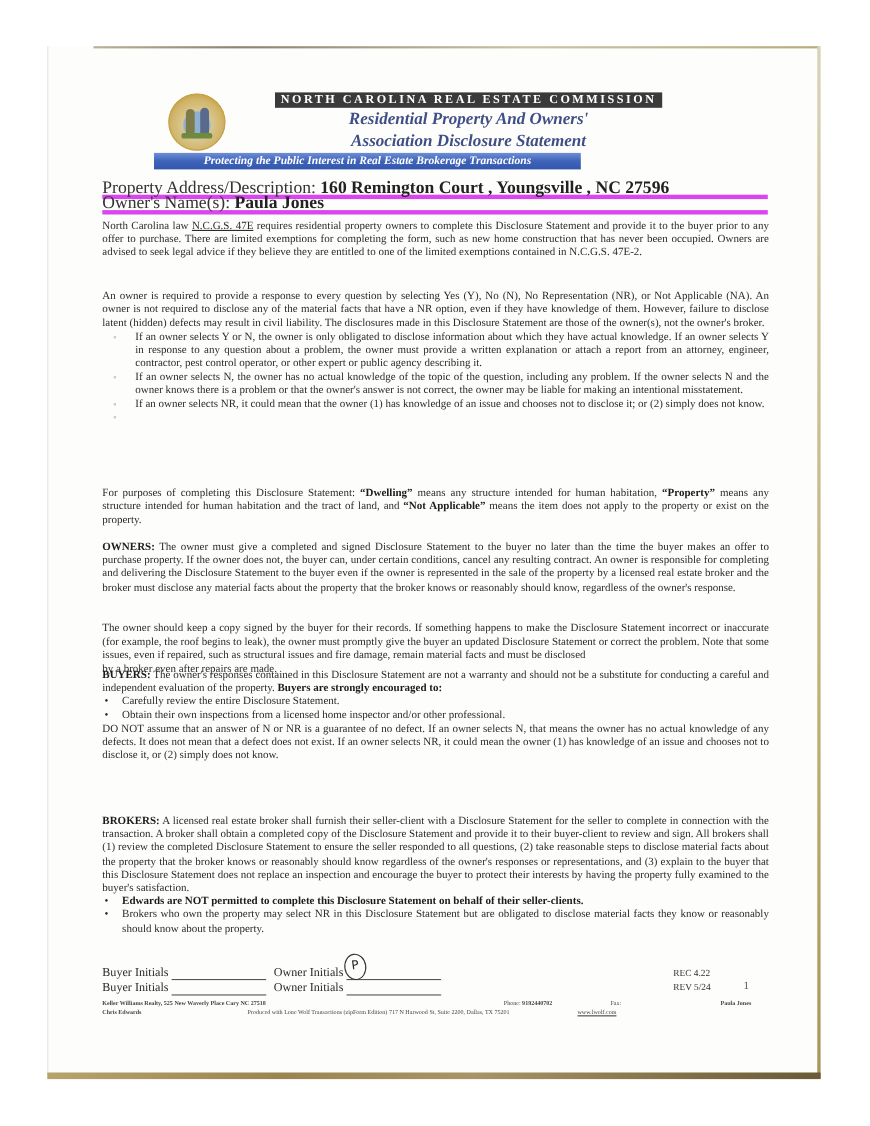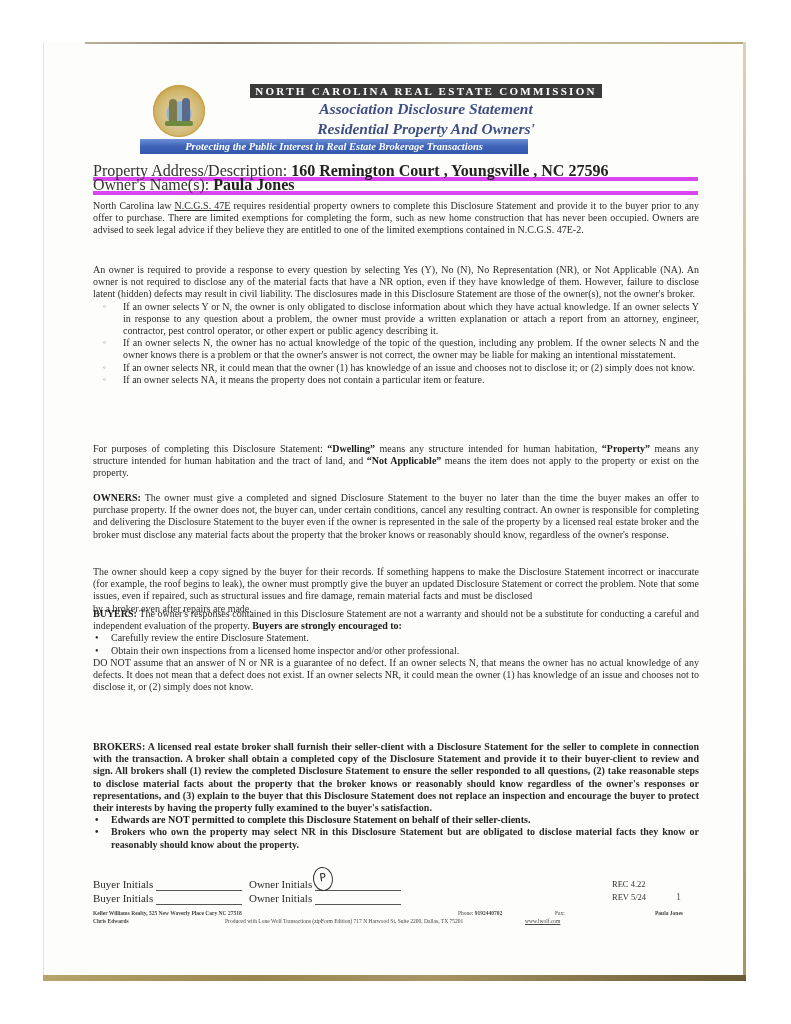--- a/index.html
+++ b/index.html
@@ -286,22 +286,22 @@
 <div class="paper-right-edge"></div>
 <div class="paper-bottom-edge"></div>
 
 <div class="seal">
   <div class="seal-figure-left"></div>
   <div class="seal-figure-right"></div>
   <div class="seal-ground"></div>
 </div>
 <div class="commission-bar">NORTH CAROLINA REAL ESTATE COMMISSION</div>
 <div class="form-title">
+  <div>Residential Property And Owners'</div>
   <div>Association Disclosure Statement</div>
-  <div>Residential Property And Owners'</div>
 </div>
 <div class="banner">Protecting the Public Interest in Real Estate Brokerage Transactions</div>
 
 <div class="field-row addr">
   <span class="label">Property Address/Description:</span>
   <span class="value">160 Remington Court , Youngsville , NC  27596</span>
 </div>
 <div class="field-row owner">
   <span class="label">Owner's Name(s):</span>
   <span class="value">Paula Jones</span>
@@ -323,21 +323,20 @@
     <li>
       <span class="marker">◦</span>
       <span>If an owner selects N, the owner has no actual knowledge of the topic of the question, including any problem. If the owner selects N and the owner knows there is a problem or that the owner's answer is not correct, the owner may be liable for making an intentional misstatement.</span>
     </li>
     <li>
       <span class="marker">◦</span>
       <span>If an owner selects NR, it could mean that the owner (1) has knowledge of an issue and chooses not to disclose it; or (2) simply does not know.</span>
     </li>
     <li>
       <span class="marker">◦</span>
-      <span>If an owner selects NA, it means the property does not contain a particular item or feature.</span>
     </li>
   </ul>
 </div>
 
 <div class="body-text" style="top:443px;">
   <p>
     <span>For purposes of completing this Disclosure Statement: </span><b>“Dwelling”</b><span> means any structure intended for human habitation, </span><b>“Property”</b><span> means any structure intended for human habitation and the tract of land, and </span><b>“Not Applicable”</b><span> means the item does not apply to the property or exist on the property.</span>
   </p>
 </div>
 
@@ -362,21 +361,21 @@
       <span>Carefully review the entire Disclosure Statement.</span>
     </li>
     <li>
       <span class="marker">•</span>
       <span>Obtain their own inspections from a licensed home inspector and/or other professional.</span>
     </li>
   </ul>
   <p>DO NOT assume that an answer of N or NR is a guarantee of no defect. If an owner selects N, that means the owner has no actual knowledge of any defects. It does not mean that a defect does not exist. If an owner selects NR, it could mean the owner (1) has knowledge of an issue and chooses not to disclose it, or (2) simply does not know.</p>
 </div>
 
-<div class="body-text" style="top:741px;font-weight:bold;">
+<div class="body-text" style="top:741px;">
   <p>
     <b>BROKERS:</b><span> A licensed real estate broker shall furnish their seller-client with a Disclosure Statement for the seller to complete in connection with the transaction. A broker shall obtain a completed copy of the Disclosure Statement and provide it to their buyer-client to review and sign. All brokers shall (1) review the completed Disclosure Statement to ensure the seller responded to all questions, (2) take reasonable steps to disclose material facts about the property that the broker knows or reasonably should know regardless of the owner's responses or representations, and (3) explain to the buyer that this Disclosure Statement does not replace an inspection and encourage the buyer to protect their interests by having the property fully examined to the buyer's satisfaction.</span>
   </p>
   <ul class="dot-list">
     <li>
       <span class="marker">•</span>
       <b>Edwards are NOT permitted to complete this Disclosure Statement on behalf of their seller-clients.</b>
     </li>
     <li>
       <span class="marker">•</span>

